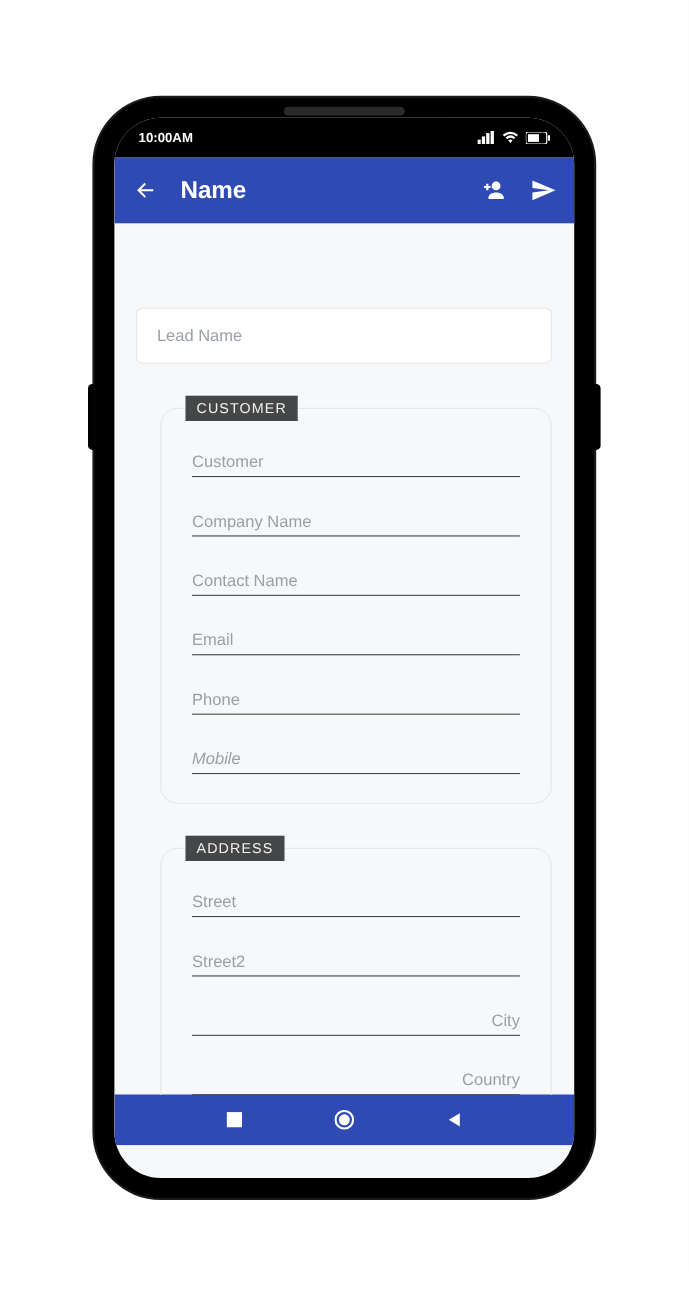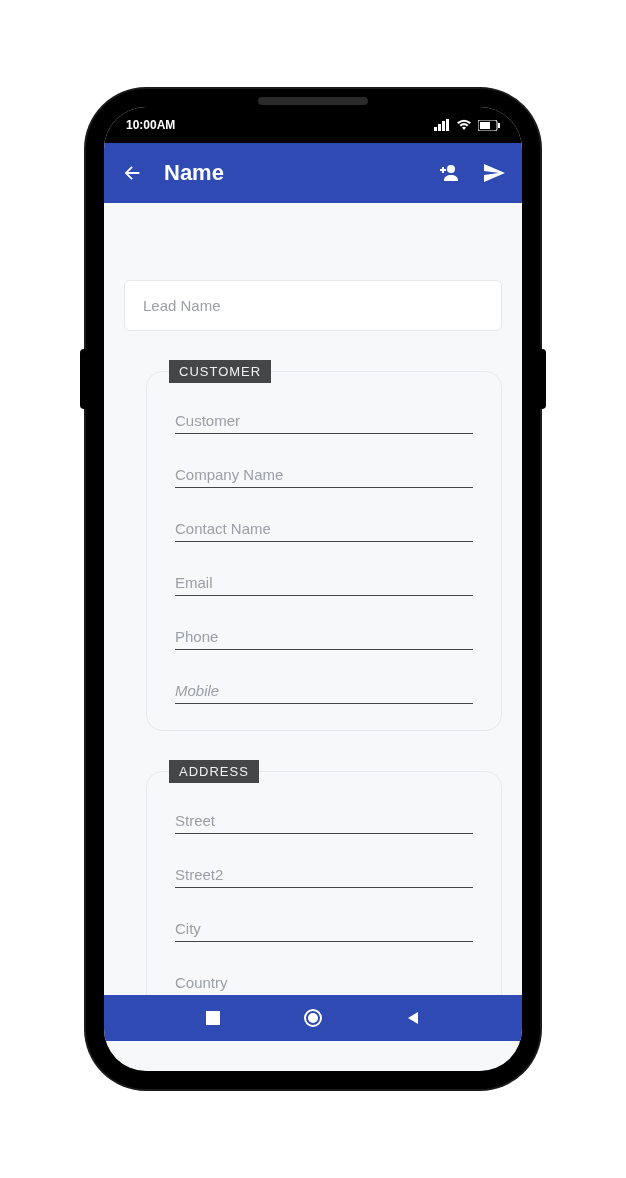--- a/index.html
+++ b/index.html
@@ -142,21 +142,21 @@
     outline: none;
     margin-bottom: 26px;
   }
   .underline-field::placeholder { color: #9aa0a6; }
   .underline-field.last { margin-bottom: 0; font-style: italic; }
   .row-2 {
     display: flex;
     gap: 20px;
     margin-bottom: 26px;
   }
-  .row-2 .underline-field { margin-bottom: 0; }
+  .row-2 .underline-field { margin-bottom: 0; text-align: right; }
   .row-2.lastrow { margin-bottom: 1px; }
   .nav-bar {
     height: 46px;
     background: #2f4ab3;
     display: flex;
     align-items: center;
     justify-content: space-around;
     padding: 0 60px;
     margin-bottom: 30px;
   }

